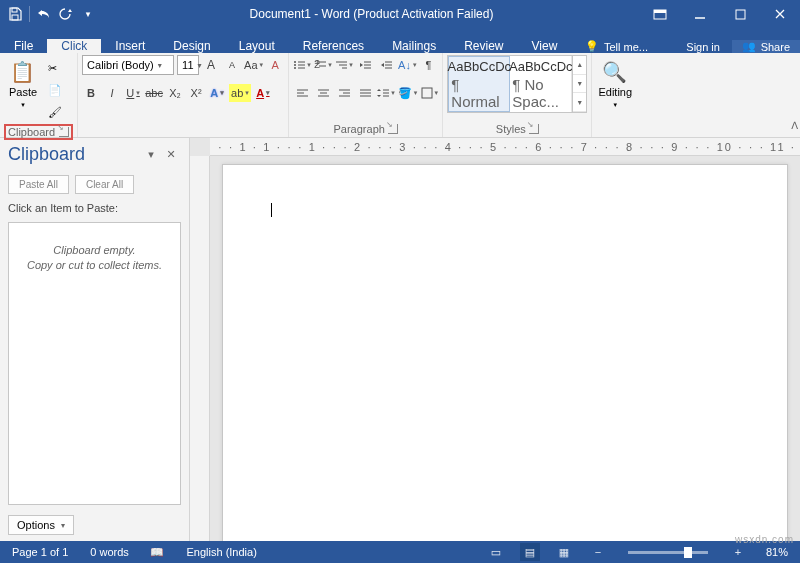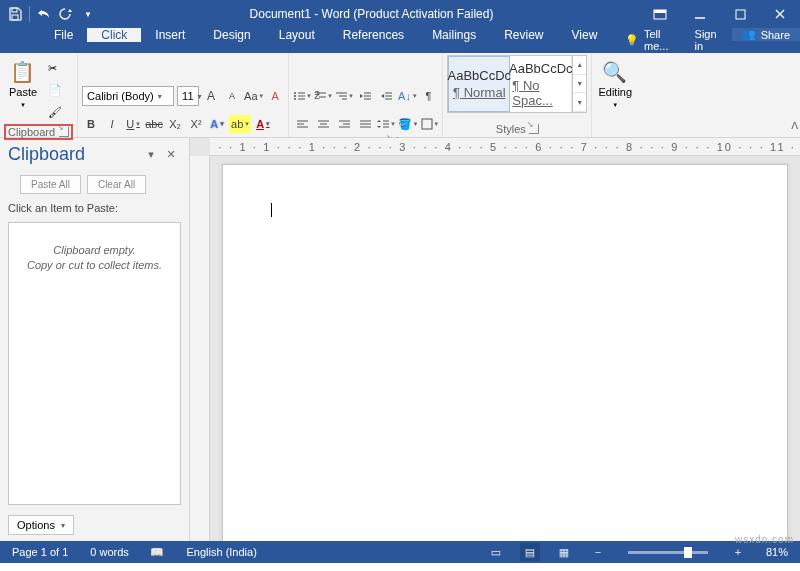--- a/index.html
+++ b/index.html
@@ -4,59 +4,59 @@
 <style>
 * { margin:0; padding:0; box-sizing:border-box; font-family:"Segoe UI",Arial,sans-serif; font-size:11px; }
 body { width:800px; height:571px; background:#fff; overflow:hidden; position:relative; }
 .title-bar { height:28px; background:#2b579a; color:#fff; display:flex; align-items:center; }
 .qat { display:flex; align-items:center; padding:0 4px; }
 .qat-btn { width:22px; height:22px; display:flex; align-items:center; justify-content:center; color:#fff; cursor:pointer; }
 .qat-sep { width:1px; height:16px; background:rgba(255,255,255,.3); margin:0 3px; }
 .title-text { flex:1; text-align:center; font-size:12px; color:#fff; }
 .win-controls { display:flex; }
 .win-btn { width:40px; height:28px; display:flex; align-items:center; justify-content:center; color:#fff; cursor:pointer; }
-.tabs { height:25px; background:#2b579a; display:flex; align-items:flex-start; color:#fff;padding-left:40px; }
+.tabs { height:25px; background:#2b579a; display:flex; align-items:flex-end; color:#fff; }
 .tab { padding:0 14px; display:flex; align-items:center; font-size:12px; cursor:pointer; }
 .tab.active { background:#f3f3f3; color:#2b579a; }
 .tab.file { color:#fff; }
 .tellme { display:flex; align-items:center; padding:0 10px; gap:5px; margin-left:4px; }
 .spacer { flex:1; }
 .signin { padding:0 12px; display:flex; align-items:center; cursor:pointer; }
 .share-btn { background:#3b67a9; padding:0 10px; display:flex; align-items:center; gap:5px; cursor:pointer; }
 .ribbon { height:85px; background:#f3f3f3; border-bottom:1px solid #d4d4d4; display:flex; }
 .group { border-right:1px solid #e1e1e1; display:flex; flex-direction:column; padding:2px 4px 0 4px; }
 .group-body { flex:1; display:flex; align-items:flex-start; gap:3px; }
 .group-label { text-align:center; font-size:10px; color:#666; padding:2px 0; display:flex; align-items:center; justify-content:center; gap:3px; }
 .launcher { width:10px; height:10px; border:1px solid #888; border-top:0; border-left:0; cursor:pointer; position:relative; }
 .launcher:before { content:"↘"; position:absolute; font-size:8px; color:#888; top:-4px; left:-2px; }
 .clipboard-grp .group-label { position:relative; }
 .highlight { border:2px solid #d9534f; padding:0 2px; display:inline-flex; align-items:center; gap:4px; }
 .big-btn { width:38px; display:flex; flex-direction:column; align-items:center; justify-content:center; padding:3px 2px; cursor:pointer; }
 .big-btn .icn { width:28px; height:28px; display:flex; align-items:center; justify-content:center; font-size:20px; }
 .big-btn .lbl { font-size:10px; text-align:center; }
 .col { display:flex; flex-direction:column; gap:2px; }
 .sm { height:20px; display:flex; align-items:center; padding:0 3px; cursor:pointer; }
-.row { display:flex; gap:3px; height:20px; align-items:center;margin-top:31px; }
+.row { display:flex; gap:3px; height:20px; align-items:center; }
 .combo { height:20px; border:1px solid #ababab; background:#fff; display:flex; align-items:center; padding:0 4px; cursor:pointer; }
 .combo .arr { margin-left:4px; color:#666; font-size:8px; }
 .tbtn { min-width:18px; height:18px; display:flex; align-items:center; justify-content:center; cursor:pointer; color:#444; }
 .tbtn.dd:after { content:"▾"; font-size:7px; margin-left:2px; color:#666; }
 .styles-gallery { height:58px; border:1px solid #c6c6c6; background:#fff; display:flex; }
 .style-item { width:62px; border-right:1px solid #e6e6e6; display:flex; flex-direction:column; align-items:center; justify-content:center; cursor:pointer; padding:2px; }
 .style-prev { font-size:13px; color:#333; }
-.style-name { font-size:13px; color:#666; margin-top:2px;text-decoration:underline; }
+.style-name { font-size:15px; color:#666; margin-top:2px; }
 .style-item.sel { border:1px solid #a5c0de; background:#e6eef8; }
 .gallery-more { width:14px; display:flex; flex-direction:column; border-left:1px solid #c6c6c6; }
 .gallery-more div { flex:1; display:flex; align-items:center; justify-content:center; color:#666; font-size:8px; cursor:pointer; border-bottom:1px solid #e6e6e6; }
 .main { display:flex; height:403px; background:#e6e6e6; }
 .clip-pane { width:190px; background:#f3f3f3; border-right:1px solid #d4d4d4; display:flex; flex-direction:column; }
 .clip-head { display:flex; align-items:center; padding:6px 8px; }
 .clip-title { font-size:18px; color:#2b579a; flex:1; }
 .clip-head-btn { width:20px; height:20px; display:flex; align-items:center; justify-content:center; cursor:pointer; color:#666; }
-.clip-actions { display:flex; gap:6px; padding:4px 20px; }
+.clip-actions { display:flex; gap:6px; padding:4px 8px; }
 .flat-btn { border:1px solid #c6c6c6; background:#fdfdfd; padding:3px 10px; cursor:pointer; color:#888; font-size:10px; }
 .clip-hint { padding:4px 8px; font-size:11px; color:#444; }
 .clip-body { margin:4px 8px; flex:1; border:1px solid #c6c6c6; background:#fff; padding:20px 10px; text-align:center; color:#666; font-style:italic; line-height:1.4; }
 .clip-foot { padding:6px 8px; }
 .opt-btn { border:1px solid #c6c6c6; background:#fdfdfd; padding:3px 8px; display:inline-flex; align-items:center; gap:6px; cursor:pointer; }
 .doc-area { flex:1; position:relative; background:#e6e6e6; }
 .ruler-h { height:18px; background:#f3f3f3; border-bottom:1px solid #d4d4d4; margin-left:20px; font-size:8px; color:#666; overflow:hidden; position:relative; display:flex; align-items:center; }
 .ruler-h .ticks { position:absolute; left:8px; white-space:nowrap; letter-spacing:2px; }
 .ruler-v { position:absolute; top:18px; left:0; width:20px; bottom:0; background:#f3f3f3; border-right:1px solid #d4d4d4; }
 .page-wrap { position:absolute; top:18px; left:20px; right:0; bottom:0; overflow:hidden; }

